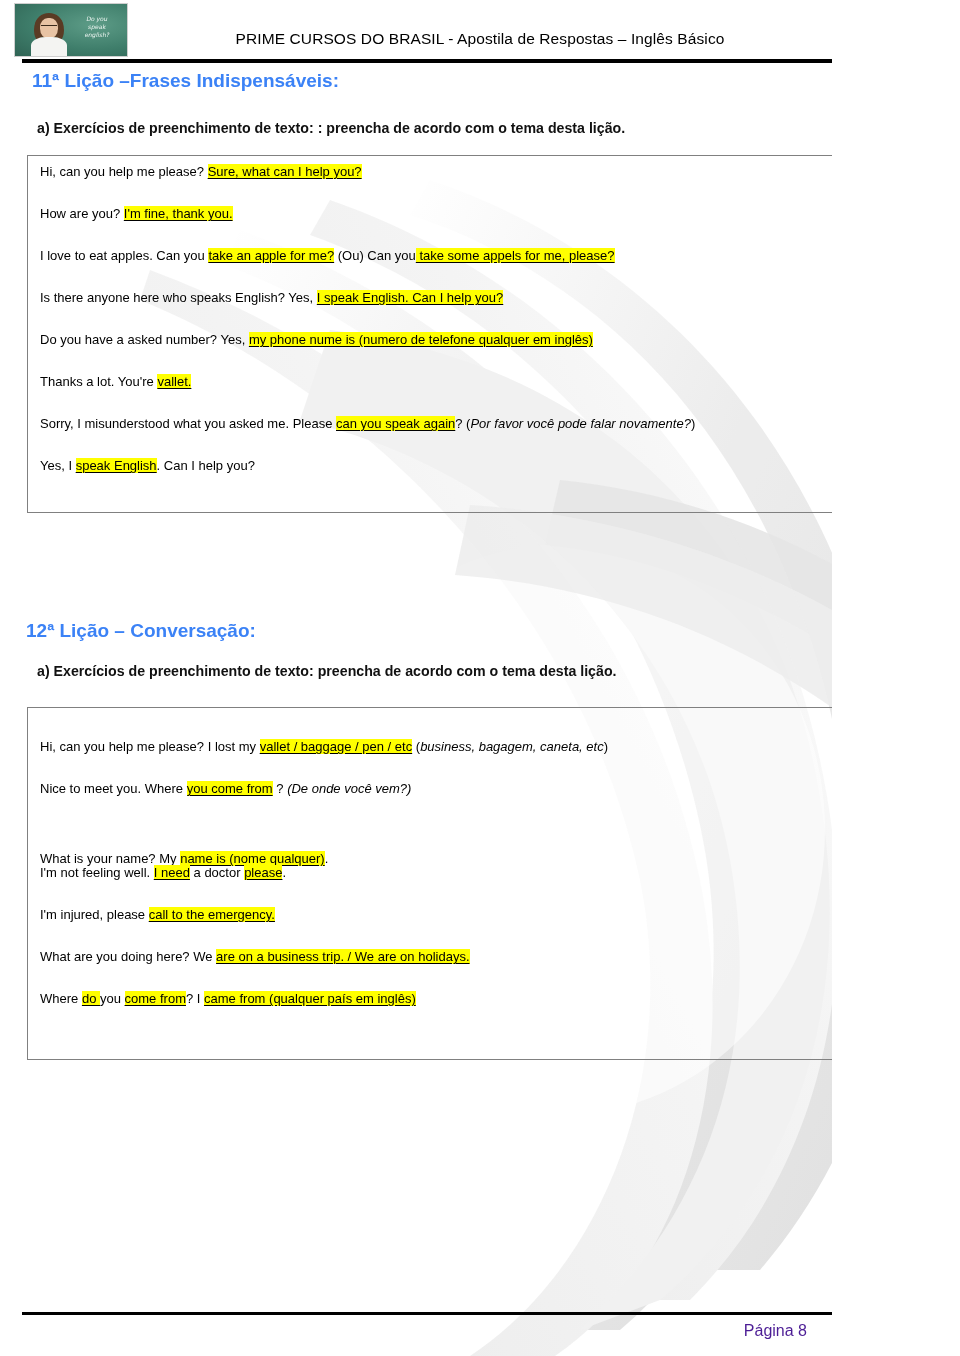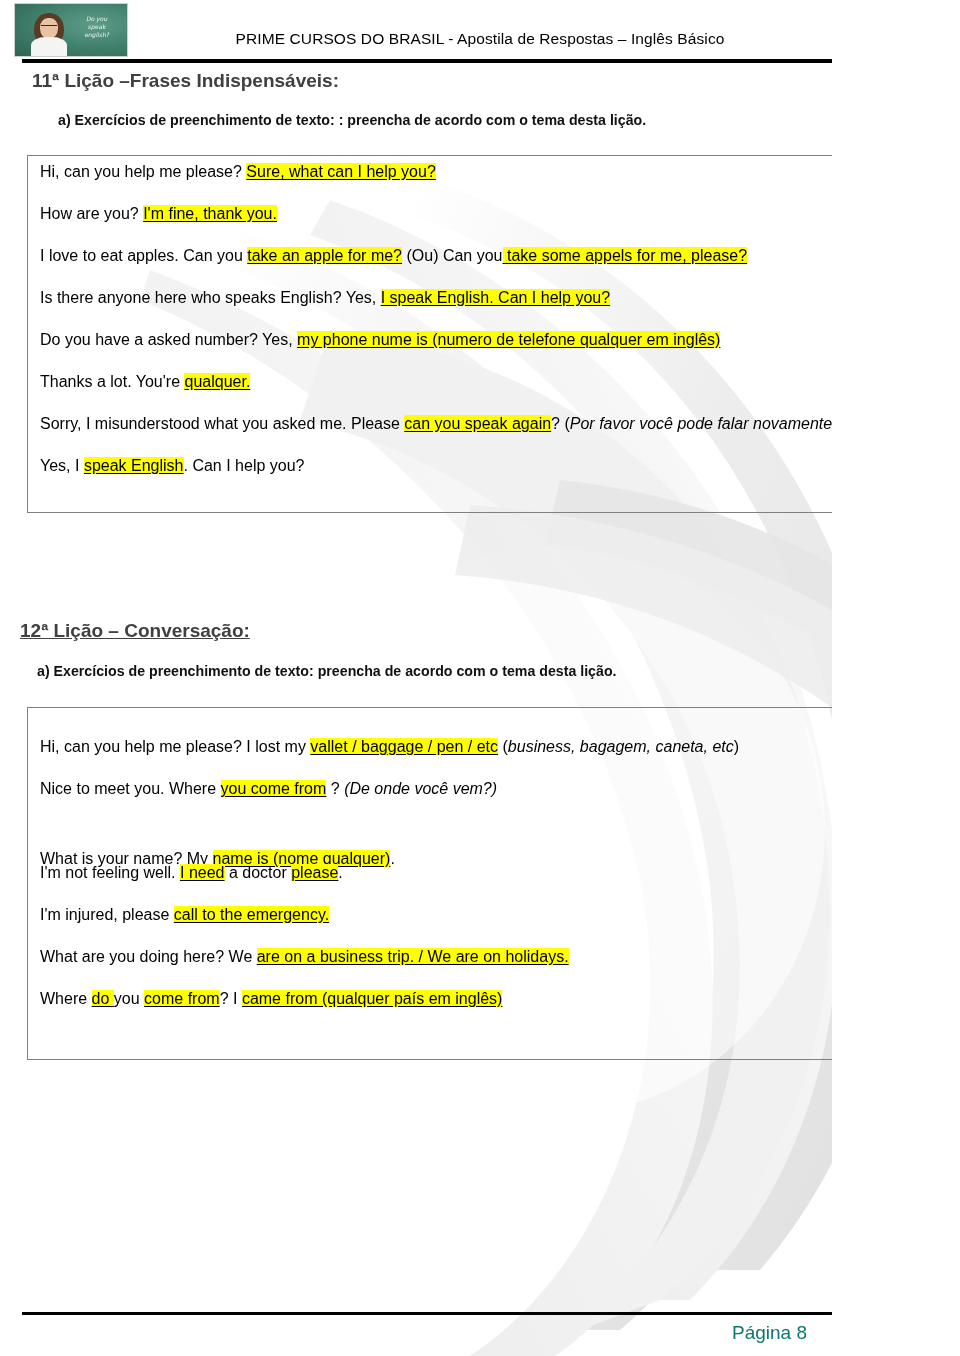--- a/index.html
+++ b/index.html
@@ -142,39 +142,39 @@
     position: absolute;
     left: 0;
     top: 0;
     width: 960px;
     z-index: 2;
   }
   .lesson-title {
     position: absolute;
     font-weight: bold;
     font-size: 19px;
-    color: #404040;
+    color: #3b82f6;
     white-space: nowrap;
   }
   .subtitle {
     position: absolute;
     font-weight: bold;
     font-size: 14.2px;
     color: #111;
     white-space: nowrap;
   }
   .exercise-box {
     position: absolute;
     border: 1px solid #808080;
     background: transparent;
     box-sizing: border-box;
   }
   .line {
     position: absolute;
-    font-size: 16px;
+    font-size: 13px;
     color: #000;
     white-space: nowrap;
     line-height: 18px;
   }
   .hlu {
     background: #FFFF00;
     text-decoration: underline;
     text-underline-offset: 2px;
   }
   .it {
@@ -189,22 +189,22 @@
     width: 915px;
     height: 0;
     border-top: 2px solid #000;
     border-bottom: 1px solid #000;
     z-index: 3;
   }
   .footer-page {
     position: absolute;
     right: 25px;
     top: 1322px;
-    font-size: 19px;
-    color: #0f766e;
+    font-size: 16px;
+    color: #4c1d95;
     z-index: 3;
   }
 </style>
 </head>
 <body>
 
 <div class="page">
 
   <svg class="watermark" viewBox="0 0 960 1356" preserveAspectRatio="none" aria-hidden="true">
     <defs>
@@ -252,31 +252,31 @@
         <div>speak</div>
         <div>english?</div>
       </div>
     </div>
     <div class="header-title">PRIME CURSOS DO BRASIL  -  Apostila de Respostas – Inglês Básico</div>
     <div class="header-rule"></div>
   </div>
 
   <div class="content" id="content-root">
       <div class="lesson-title" style="left: 32px; top: 70px;">11ª Lição –Frases Indispensáveis:</div>
-      <div class="subtitle" style="left: 37px; top: 112px; margin-left: 21px;">a) Exercícios de preenchimento de texto: : preencha de acordo com o tema desta lição.</div>
+      <div class="subtitle" style="left: 37px; top: 120px;">a) Exercícios de preenchimento de texto: : preencha de acordo com o tema desta lição.</div>
       <div class="exercise-box" style="left: 27px; top: 155px; width: 906px; height: 358px;"></div>
       <div class="line" style="left: 40px; top: 163px;"><span>Hi, can you help me please? </span><span class="hlu">Sure, what can I help you?</span></div>
       <div class="line" style="left: 40px; top: 205px;"><span>How are you? </span><span class="hlu">I'm fine, thank you.</span></div>
       <div class="line" style="left: 40px; top: 247px;"><span>I love to eat apples. Can you </span><span class="hlu">take an apple for me?</span><span> (Ou)  Can you</span><span class="hlu"> take some appels for me, please?</span></div>
       <div class="line" style="left: 40px; top: 289px;"><span>Is there anyone here who speaks English? Yes, </span><span class="hlu">I speak English. Can I help you?</span></div>
       <div class="line" style="left: 40px; top: 331px;"><span>Do you have a asked number? Yes, </span><span class="hlu">my phone nume is (numero de telefone qualquer em inglês)</span></div>
-      <div class="line" style="left: 40px; top: 373px;"><span>Thanks a lot. You're </span><span class="hlu">qualquer.</span></div>
+      <div class="line" style="left: 40px; top: 373px;"><span>Thanks a lot. You're </span><span class="hlu">vallet.</span></div>
       <div class="line" style="left: 40px; top: 415px;"><span>Sorry, I misunderstood what you asked me. Please </span><span class="hlu">can you speak again</span><span>? (</span><span class="it">Por favor você pode falar novamente?</span><span>)</span></div>
       <div class="line" style="left: 40px; top: 457px;"><span>Yes, I </span><span class="hlu"> speak English</span><span>.  Can I help you?</span></div>
-      <div class="lesson-title" style="left: 20px; top: 620px; text-decoration: underline;">12ª Lição – Conversação:</div>
+      <div class="lesson-title" style="left: 26px; top: 620px;">12ª Lição – Conversação:</div>
       <div class="subtitle" style="left: 37px; top: 663px;">a) Exercícios de preenchimento de texto: preencha de acordo com o tema desta lição.</div>
       <div class="exercise-box" style="left: 27px; top: 707px; width: 906px; height: 353px;"></div>
       <div class="line" style="left: 40px; top: 738px;"><span>Hi, can you help me please? I lost my </span><span class="hlu">vallet  /  baggage  /  pen  /  etc</span><span> (</span><span class="it">business, bagagem, caneta, etc</span><span>)</span></div>
       <div class="line" style="left: 40px; top: 780px;"><span>Nice to meet you. Where </span><span class="hlu">you come from</span><span> ?  </span><span class="it">(De onde você vem?)</span></div>
       <div class="line" style="left: 40px; top: 822px; margin-top: 28px;"><span>What is your name? My </span><span class="hlu">name is (nome qualquer)</span><span>.</span></div>
       <div class="line" style="left: 40px; top: 864px;"><span>I'm not feeling well. </span><span class="hlu">I need</span><span>  a doctor </span><span class="hlu">please</span><span>.</span></div>
       <div class="line" style="left: 40px; top: 906px;"><span>I'm injured, please </span><span class="hlu">call to the emergency.</span></div>
       <div class="line" style="left: 40px; top: 948px;"><span>What are you doing here? We </span><span class="hlu">are on a business trip.  /  We are on holidays.</span></div>
       <div class="line" style="left: 40px; top: 990px;"><span>Where </span><span class="hlu">do </span><span> you </span><span class="hlu">come from</span><span>? I </span><span class="hlu"> came from (qualquer país em inglês)</span></div>
     </div>

